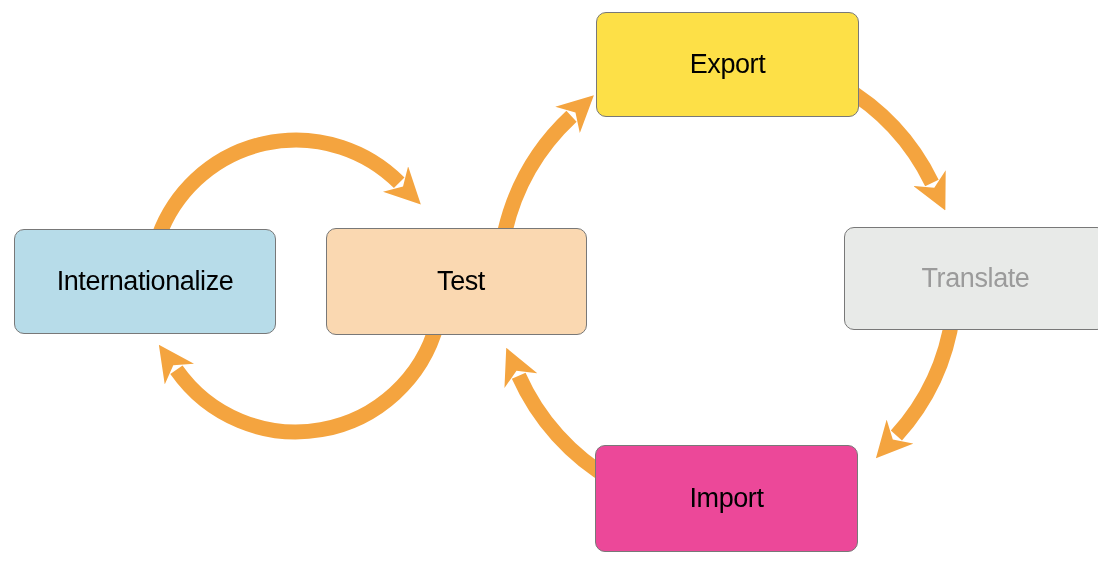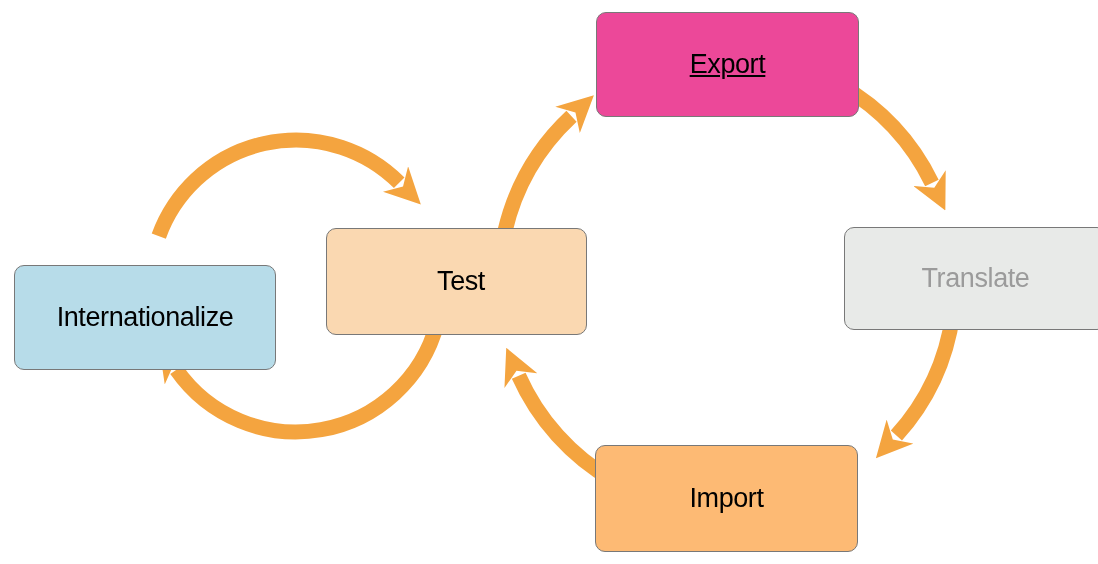--- a/index.html
+++ b/index.html
@@ -33,21 +33,21 @@
     display: flex;
     align-items: center;
     justify-content: center;
     box-sizing: border-box;
   }
   .node .label {
     font-size: 27px;
     letter-spacing: -0.4px;
     white-space: nowrap;
   }
-  .node-internationalize { left: 14px;  top: 229px; width: 262px; height: 105px; margin-top: 36px; }
+  .node-internationalize { left: 14px;  top: 229px; width: 262px; height: 105px; }
   .node-test             { left: 326px; top: 228px; width: 261px; height: 107px; padding-left: 9px; }
   .node-export           { left: 596px; top: 12px;  width: 263px; height: 105px; }
   .node-translate        { left: 824px; top: 227px; width: 263px; height: 103px; }
   .node-import           { left: 595px; top: 445px; width: 263px; height: 107px; }
 </style>
 </head>
 <body>
 
 <div class="canvas" style="background: rgb(255, 255, 255);">
 
@@ -68,25 +68,25 @@
   </svg>
 
   <div class="node node-internationalize" style="background: rgb(183, 220, 233); color: rgb(0, 0, 0); border-color: rgb(120, 120, 120);">
     <span class="label">Internationalize</span>
   </div>
 
   <div class="node node-test" style="background: rgb(250, 216, 177); color: rgb(0, 0, 0); border-color: rgb(120, 120, 120);">
     <span class="label">Test</span>
   </div>
 
-  <div class="node node-export" style="background: #ec4899; color: rgb(0, 0, 0); border-color: rgb(120, 120, 120); text-decoration: underline;">
+  <div class="node node-export" style="background: #fde047; color: rgb(0, 0, 0); border-color: rgb(120, 120, 120);">
     <span class="label">Export</span>
   </div>
 
   <div class="node node-translate" style="background: rgb(232, 234, 232); color: rgb(155, 155, 155); border-color: rgb(120, 120, 120); margin-left: 20px;">
     <span class="label">Translate</span>
   </div>
 
-  <div class="node node-import" style="background: #fdba74; color: rgb(0, 0, 0); border-color: rgb(120, 120, 120);">
+  <div class="node node-import" style="background: #ec4899; color: rgb(0, 0, 0); border-color: rgb(120, 120, 120);">
     <span class="label">Import</span>
   </div>
 
 </div>
 
 </body></html>

